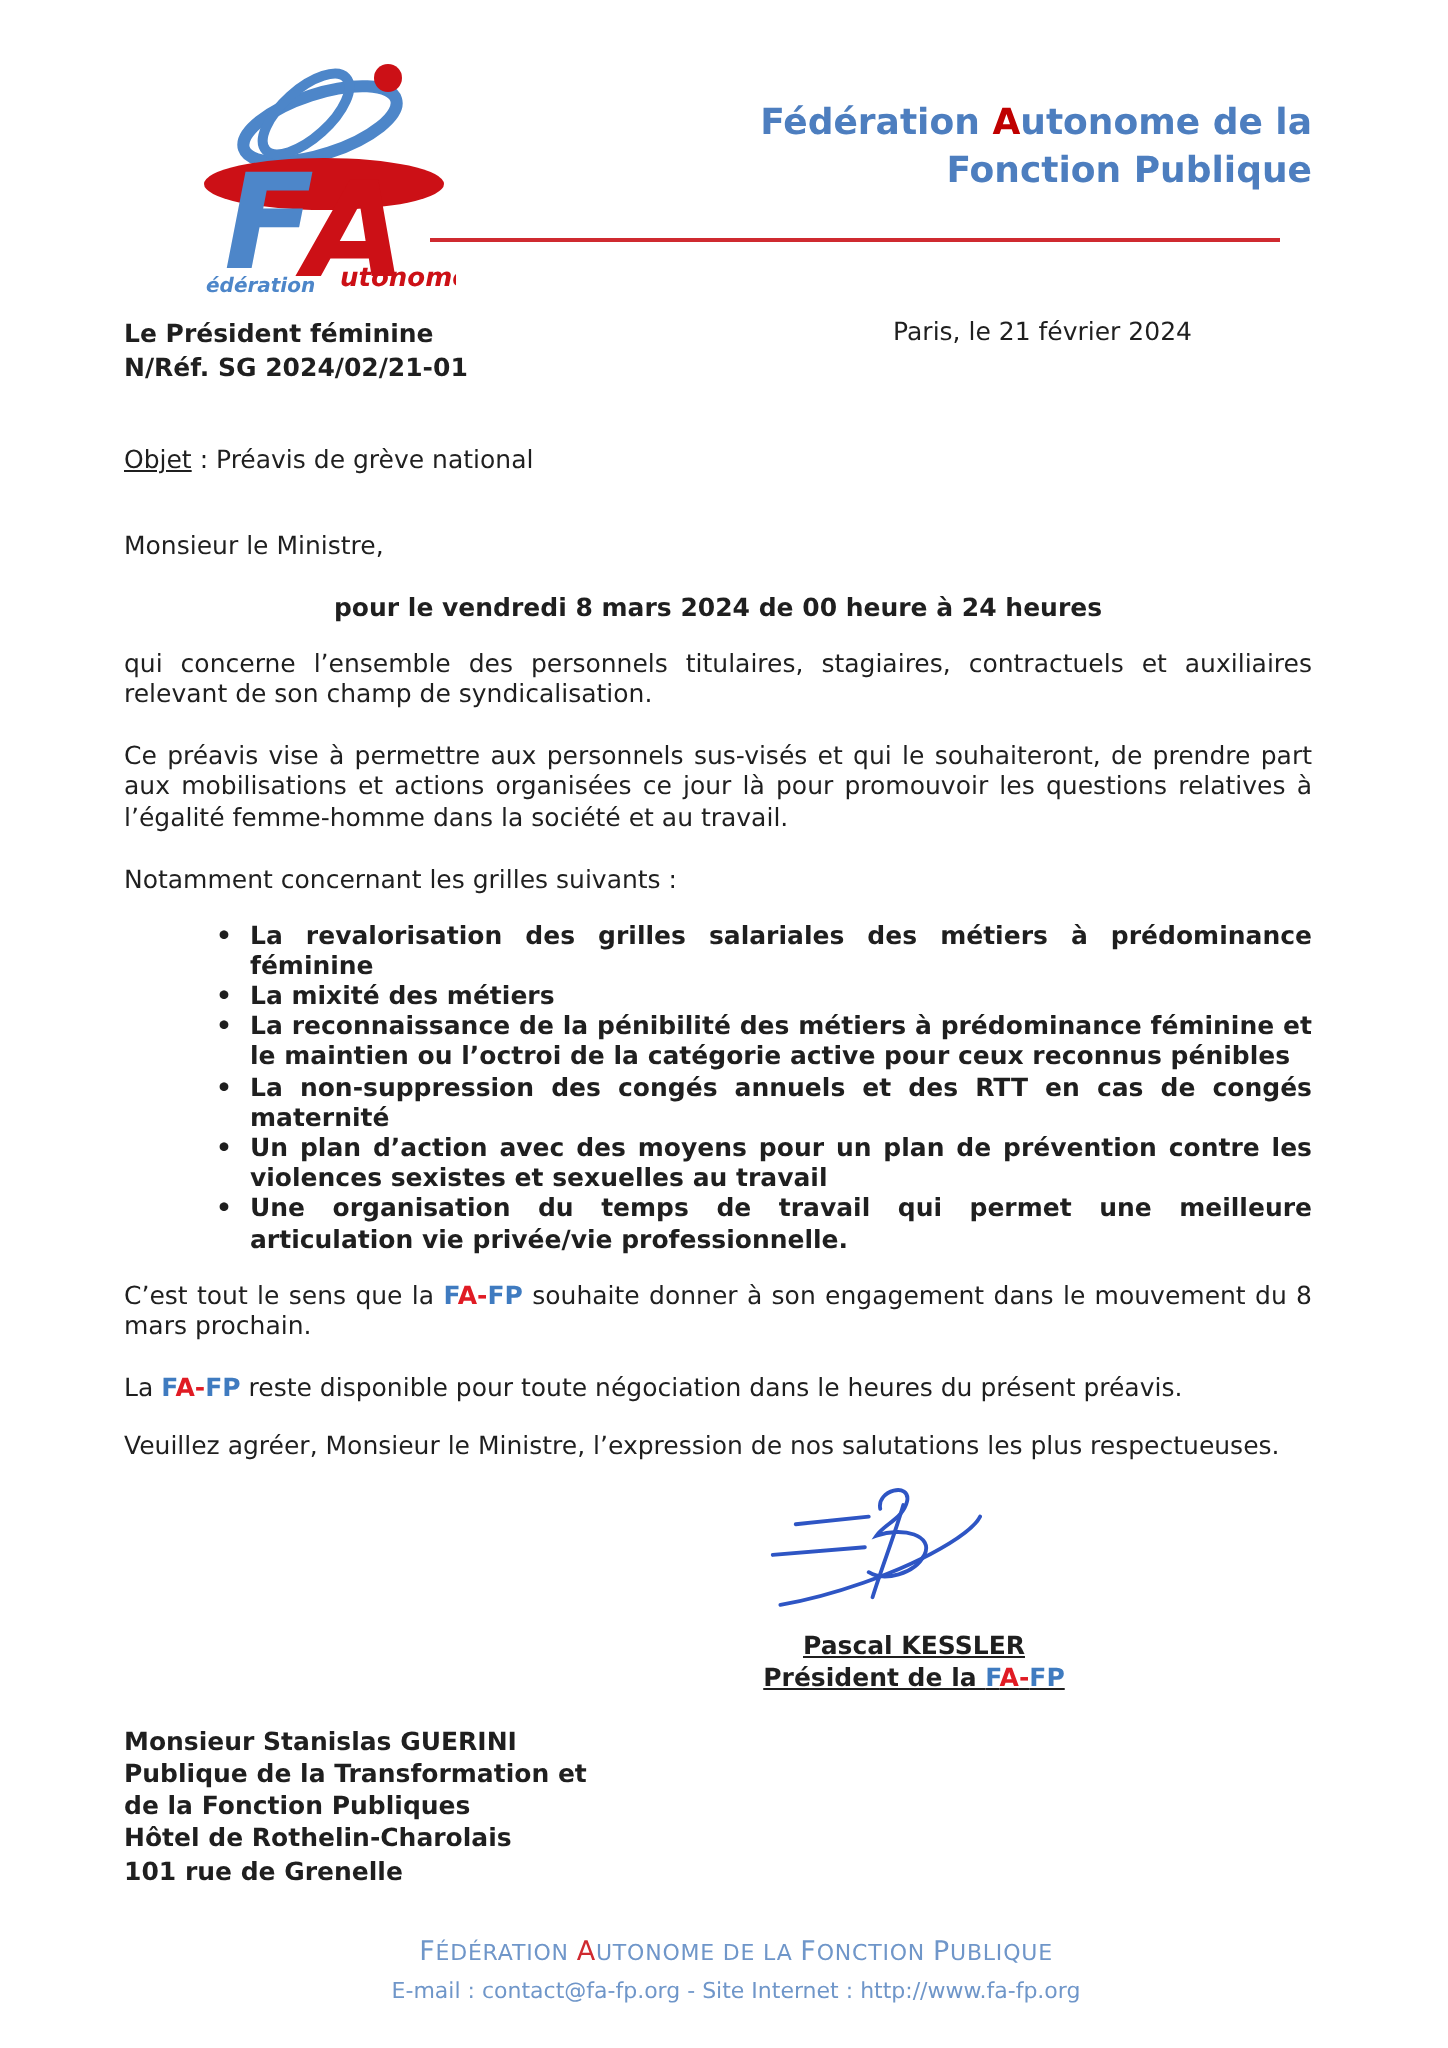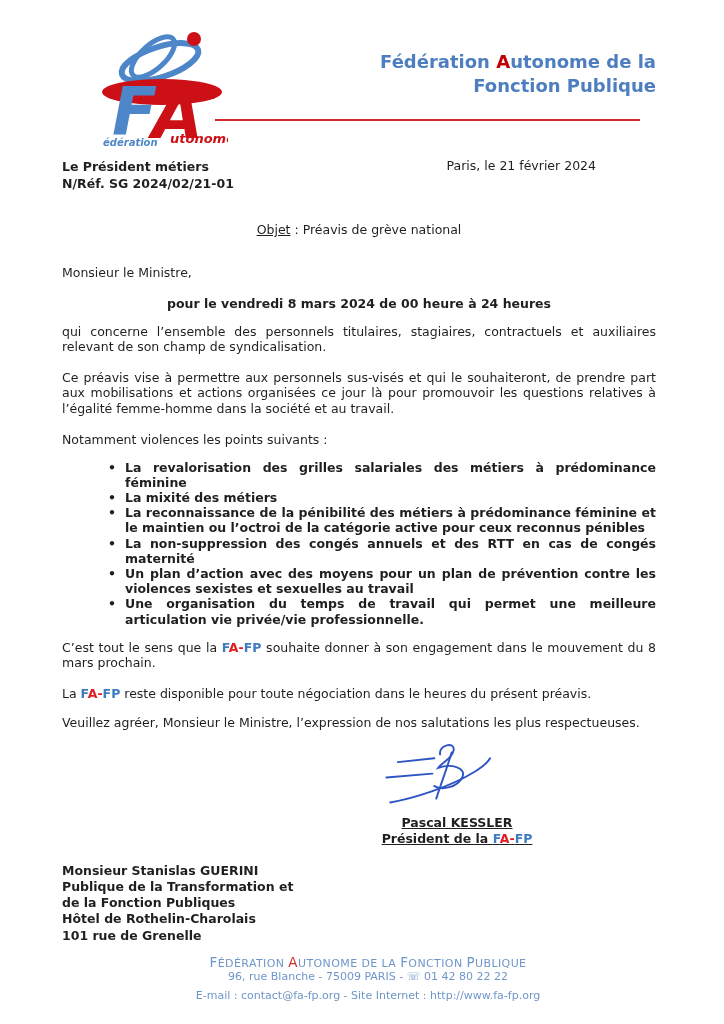--- a/index.html
+++ b/index.html
@@ -19,21 +19,21 @@
     font-size:18px; font-weight:bold; color:#4d7ebf; line-height:24px;
   }
   .org-title .red-a { color:#c00000; }
   .red-rule { position:absolute; left:215px; right:84px; top:119px; height:2px; background:#cf2a30; }
 
   
   .meta-row { display:flex; justify-content:space-between; margin-top:6px; }
   .sender { font-weight:bold; line-height:17px; }
   .date { padding-right:60px; }
 
-  .subject-line { margin-top:30px;text-align:center; }
+  .subject-line { margin-top:30px; }
   .u { text-decoration:underline; }
 
   
   .p { margin:15px 0 0 0; line-height:15.5px; }
   .just { text-align:justify; }
   .salutation { margin-top:28px; }
   .p1 { margin-top:19px; }
   .strike-date { margin-top:15px; text-align:center; font-weight:bold; }
   .p2 { margin-top:13px; }
   .p4 { margin-top:16px; }
@@ -99,40 +99,40 @@
       <span>Fonction Publique</span>
     </div>
 
     <div class="red-rule"></div>
   </div>
 
   <div class="content">
 
     <div class="meta-row">
       <div class="sender">
-        <div>Le Président métiers</div>
+        <div>Le Président féminine</div>
         <div>N/Réf. SG 2024/02/21-01</div>
       </div>
       <div class="date">Paris, le 21 février 2024</div>
     </div>
 
     <div class="subject-line">
       <span class="u">Objet</span><span> : Préavis de grève national</span>
     </div>
 
     <div class="p salutation">Monsieur le Ministre,</div>
 
 
     <div class="strike-date">pour le vendredi 8 mars 2024 de 00 heure à 24 heures</div>
 
     <div class="p p2 just">qui concerne l’ensemble des personnels titulaires, stagiaires, contractuels et auxiliaires relevant de son champ de syndicalisation.</div>
 
     <div class="p just">Ce préavis vise à permettre aux personnels sus-visés et qui le souhaiteront, de prendre part aux mobilisations et actions organisées ce jour là pour promouvoir les questions relatives à l’égalité femme-homme dans la société et au travail.</div>
 
-    <div class="p p4">Notamment violences les points suivants :</div>
+    <div class="p p4">Notamment concernant les grilles suivants :</div>
 
     <ul class="points">
       <li><span class="marker">•</span><span>La revalorisation des grilles salariales des métiers à prédominance féminine</span></li>
       <li><span class="marker">•</span><span>La mixité des métiers</span></li>
       <li><span class="marker">•</span><span>La reconnaissance de la pénibilité des métiers à prédominance féminine et le maintien ou l’octroi de la catégorie active pour ceux reconnus pénibles</span></li>
       <li><span class="marker">•</span><span>La non-suppression des congés annuels et des RTT en cas de congés maternité</span></li>
       <li><span class="marker">•</span><span>Un plan d’action avec des moyens pour un plan de prévention contre les violences sexistes et sexuelles au travail</span></li>
       <li><span class="marker">•</span><span>Une organisation du temps de travail qui permet une meilleure articulation vie privée/vie professionnelle.</span></li>
     </ul>
 
@@ -168,19 +168,16 @@
       <div>de la Fonction Publiques</div>
       <div>Hôtel de Rothelin-Charolais</div>
       <div>101 rue de Grenelle</div>
     </div>
   </div>
 
   <div class="footer">
     <div class="footer-org">
       <span class="big">F</span><span>ÉDÉRATION </span><span class="big-red">A</span><span>UTONOME DE LA </span><span class="big">F</span><span>ONCTION </span><span class="big">P</span><span>UBLIQUE</span>
     </div>
-    <div class="footer-address">
-      <span>96, rue Blanche - 75009 PARIS - </span><span>☏</span><span> 01 42 80 22 22</span>
-    </div>
     <div class="footer-contact">E-mail : contact@fa-fp.org - Site Internet : http://www.fa-fp.org</div>
   </div>
 
 </div>
 
 </body></html>

